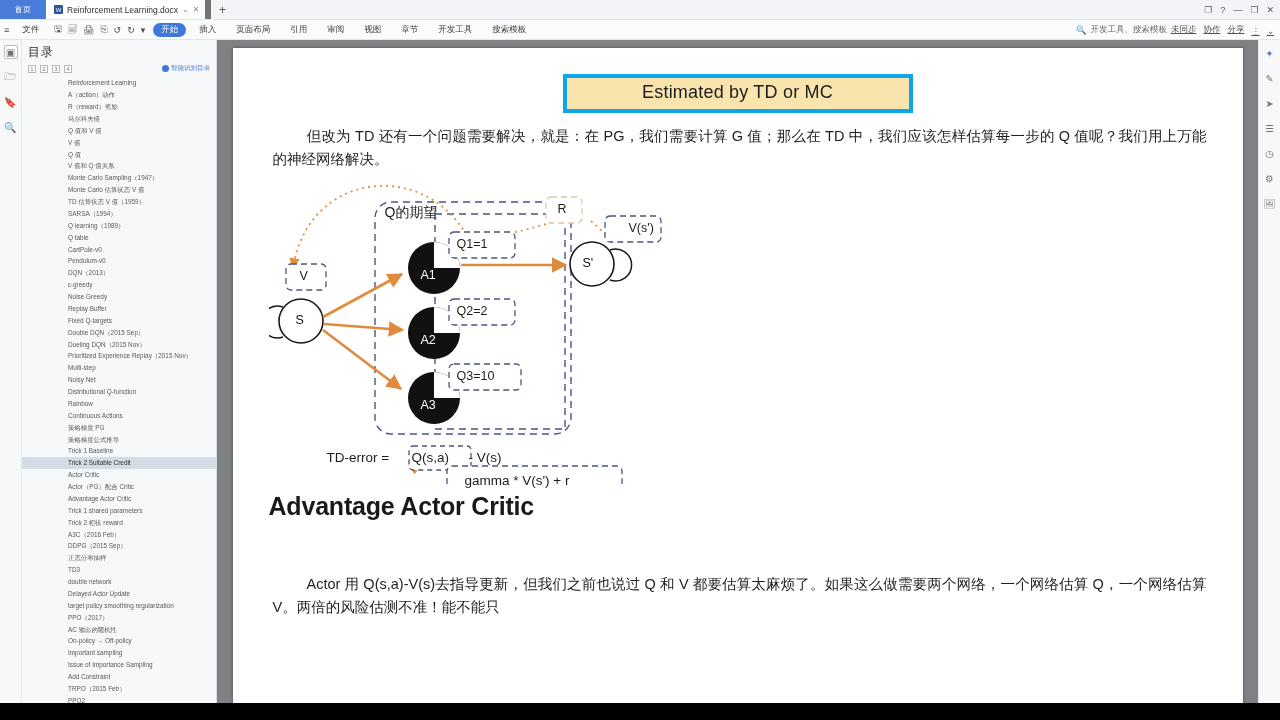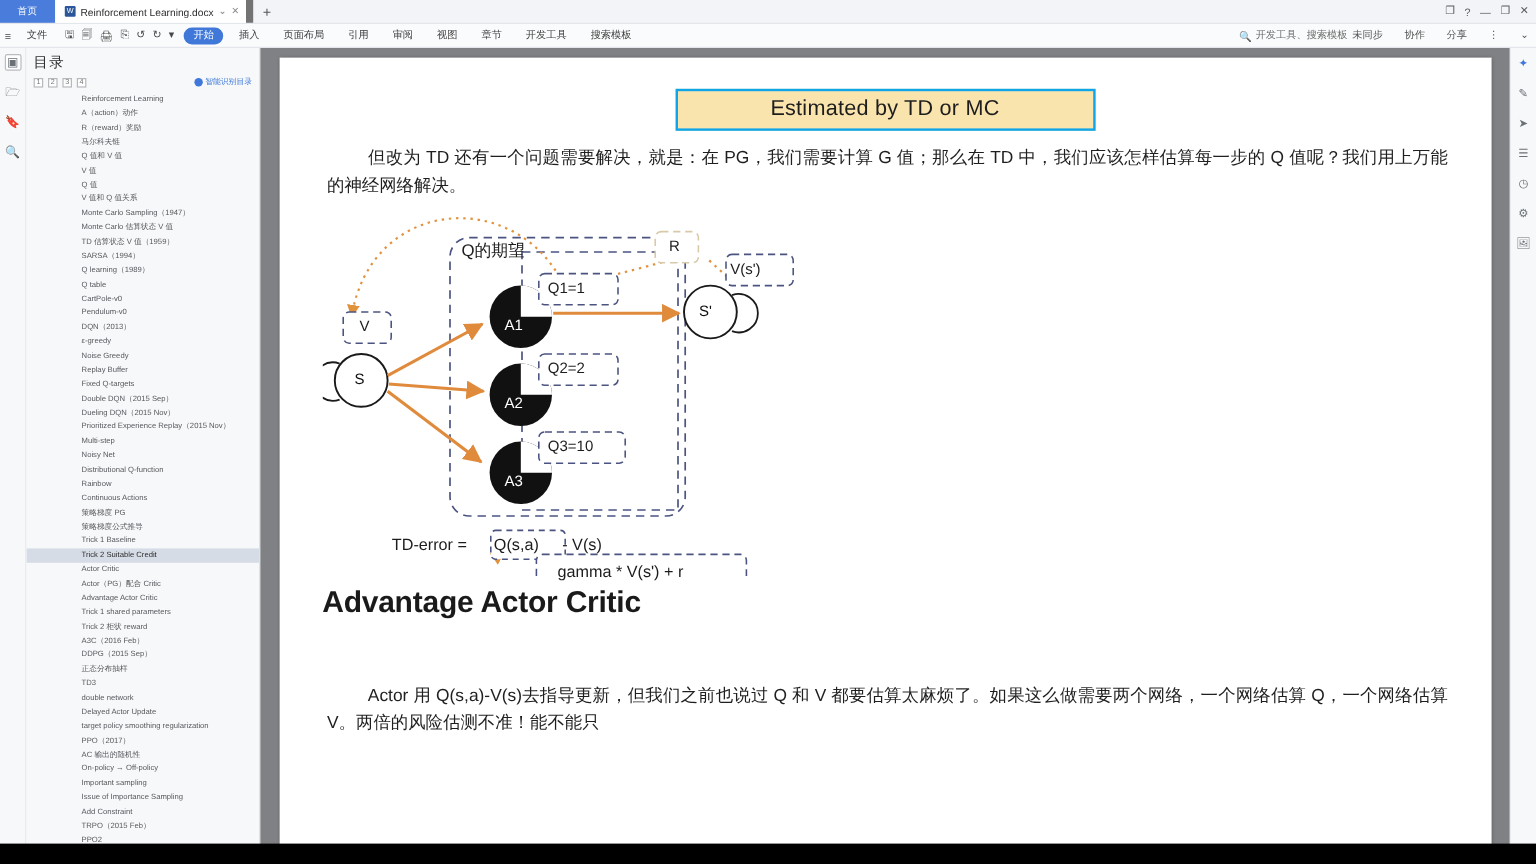--- a/index.html
+++ b/index.html
@@ -38,21 +38,21 @@
   .ribbon {
     height: 20px; background: #fafbfc; border-bottom: 1px solid #e3e6ea;
     display: flex; align-items: center; gap: 0; padding-left: 4px; font-size: 8.5px; color: #3a3a3a;
     flex: 0 0 20px;
   }
   .ribbon .rgroup { display: flex; align-items: center; gap: 6px; padding-right: 8px; }
   .ribbon .ricon { color: #4a4a4a; font-size: 9px; }
   .ribbon .rtab { padding: 1px 7px; white-space: nowrap; color: #3c3c3c; }
   .ribbon .rtab.active { background: #3f78d8; color: #fff; border-radius: 8px; padding: 1px 8px; }
   .ribbon .rsearch { margin-left: auto; display: flex; align-items: center; gap: 3px; color: #6a6a6a; padding-right: 4px; }
-  .ribbon .rright { display: flex; align-items: flex-start; gap: 18px; color: #555; padding-right: 6px; }
+  .ribbon .rright { display: flex; align-items: flex-end; gap: 7px; color: #555; padding-right: 6px; text-decoration: underline; }
 
   
   .body { flex: 1; display: flex; min-height: 0; background: #f6f6f6; }
 
   
   .rail {
     width: 22px; background: #f7f8fa; border-right: 1px solid #e6e8eb;
     display: flex; flex-direction: column; align-items: center; padding-top: 5px; gap: 11px;
   }
   .rail .ricn {
@@ -86,21 +86,21 @@
   .docarea { flex: 1; background: #808184; position: relative; overflow: hidden; display: flex; justify-content: center; }
   .page {
     width: 1010px; background: #ffffff; margin-top: 8px; position: relative;
     box-shadow: 0 0 3px rgba(0,0,0,.4); height: 100%; padding: 4px 36px 0 36px;
   }
   .page-inner { position: relative; height: 100%; }
 
   
   .banner {
     width: 350px; margin: 22px auto 0 auto; background: #fae4ae;
-    border: 2px solid #0ea5e9; text-align: center; padding: 4px 0 6px 0;
+    border: 4px solid #0ea5e9; text-align: center; padding: 4px 0 6px 0;
     font-size: 18px; color: #1d1d1d; letter-spacing: .2px;
   }
   .para {
     margin: 12px 0 0 4px; font-size: 14.5px; color: #1f1f1f; line-height: 1.56; text-align: justify;
     font-family: "Liberation Sans", "DejaVu Sans", sans-serif;
   }
   .para .indent { display: inline-block; width: 34px; }
 
   .h2 {
     font-size: 25px; font-weight: bold; color: #1a1a1a; margin-top: 8px; letter-spacing: -0.2px;
@@ -341,21 +341,21 @@
             <div class="dlabel" style="left:27px; top:139px; color:#111;">S</div>
             <div class="dlabel" style="left:314px; top:82px; color:#111;">S'</div>
             <div class="dlabel" style="left:152px; top:94px; color:#ffffff;">A1</div>
             <div class="dlabel" style="left:152px; top:159px; color:#ffffff;">A2</div>
             <div class="dlabel" style="left:152px; top:224px; color:#ffffff;">A3</div>
             <div class="dlabel" style="left:31px; top:95px;">V</div>
             <div class="dlabel" style="left:188px; top:63px;">Q1=1</div>
             <div class="dlabel" style="left:188px; top:130px;">Q2=2</div>
             <div class="dlabel" style="left:188px; top:195px;">Q3=10</div>
             <div class="dlabel" style="left:289px; top:28px;">R</div>
-            <div class="dlabel" style="left:340px; top:47px;">V(s')</div>
+            <div class="dlabel" style="left:360px; top:47px;">V(s')</div>
             <div class="dlabel" style="left:58px; top:276px; font-size:13.5px;">TD-error =</div>
             <div class="dlabel" style="left:143px; top:276px; font-size:13.5px;">Q(s,a)</div>
             <div class="dlabel" style="left:200px; top:276px; font-size:13.5px;">- V(s)</div>
             <div class="dlabel" style="left:196px; top:299px; font-size:13.5px;">gamma * V(s') + r</div>
           </div>
 
           <div class="h2">Advantage Actor Critic</div>
 
           <div class="para" style="margin-top:52px;"><span class="indent"></span><span>Actor 用 Q(s,a)-V(s)去指导更新，但我们之前也说过 Q 和 V 都要估算太麻烦了。如果这么做需要两个网络，一个网络估算 Q，一个网络估算 V。两倍的风险估测不准！能不能只</span></div>
 

